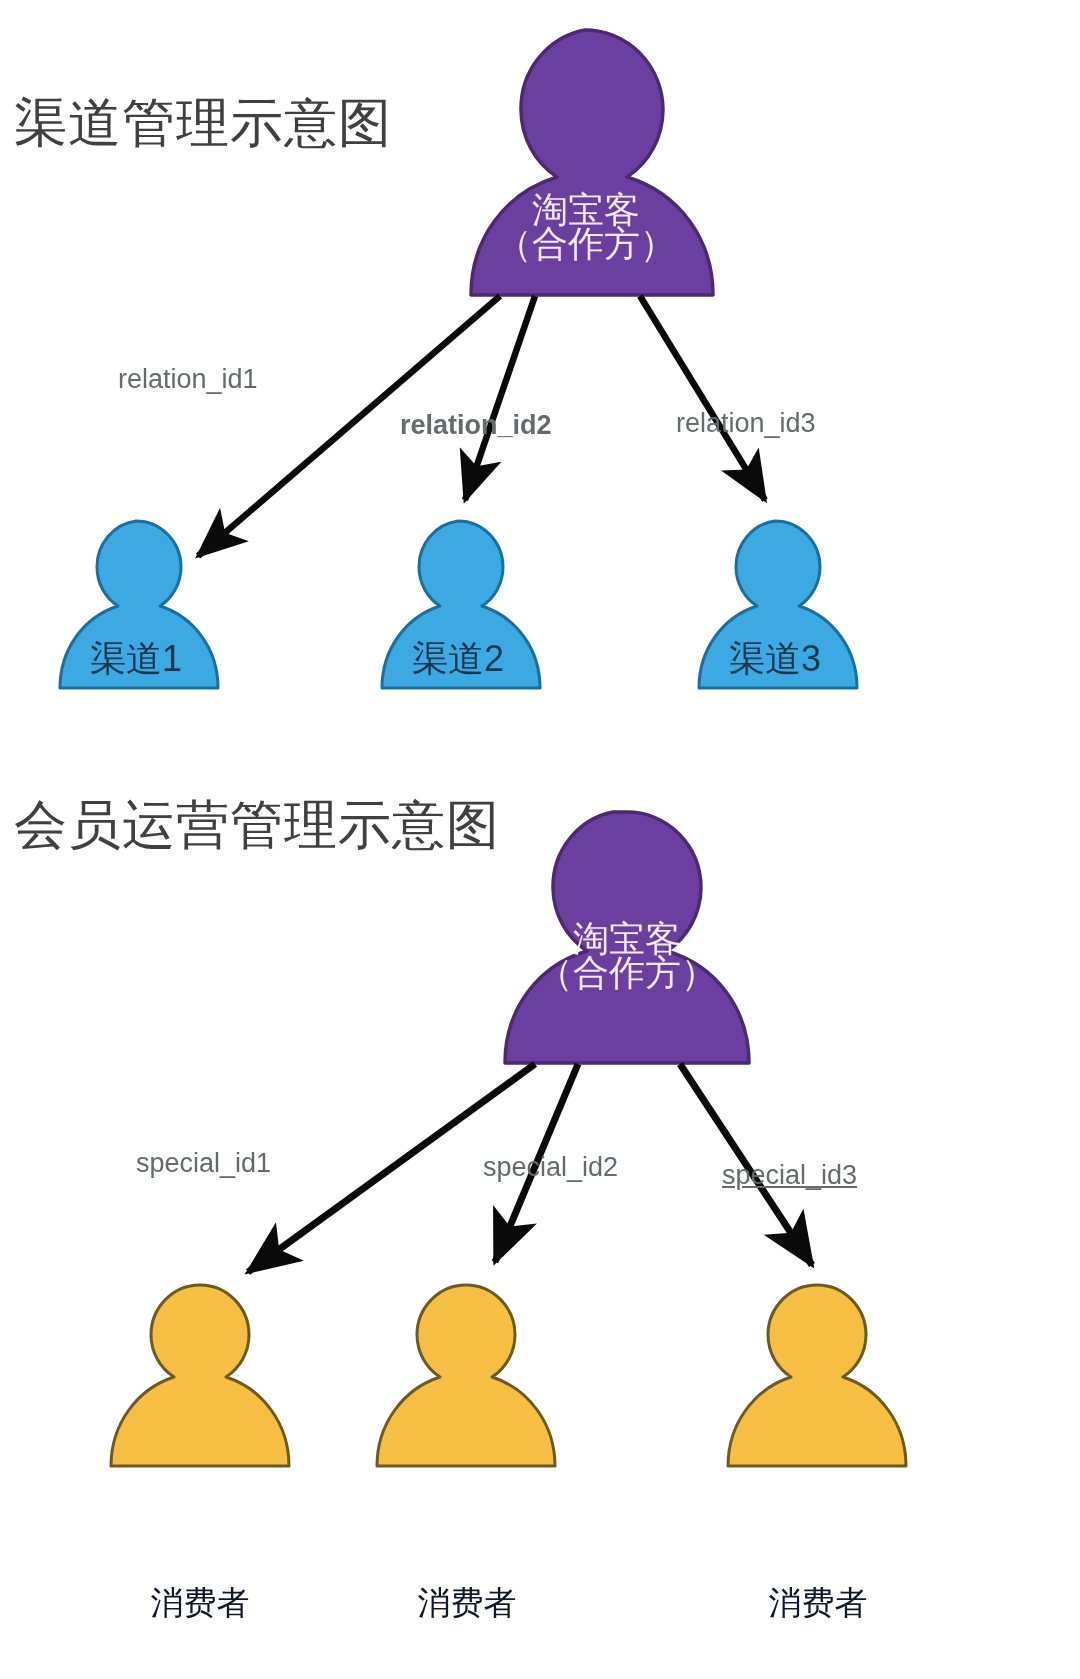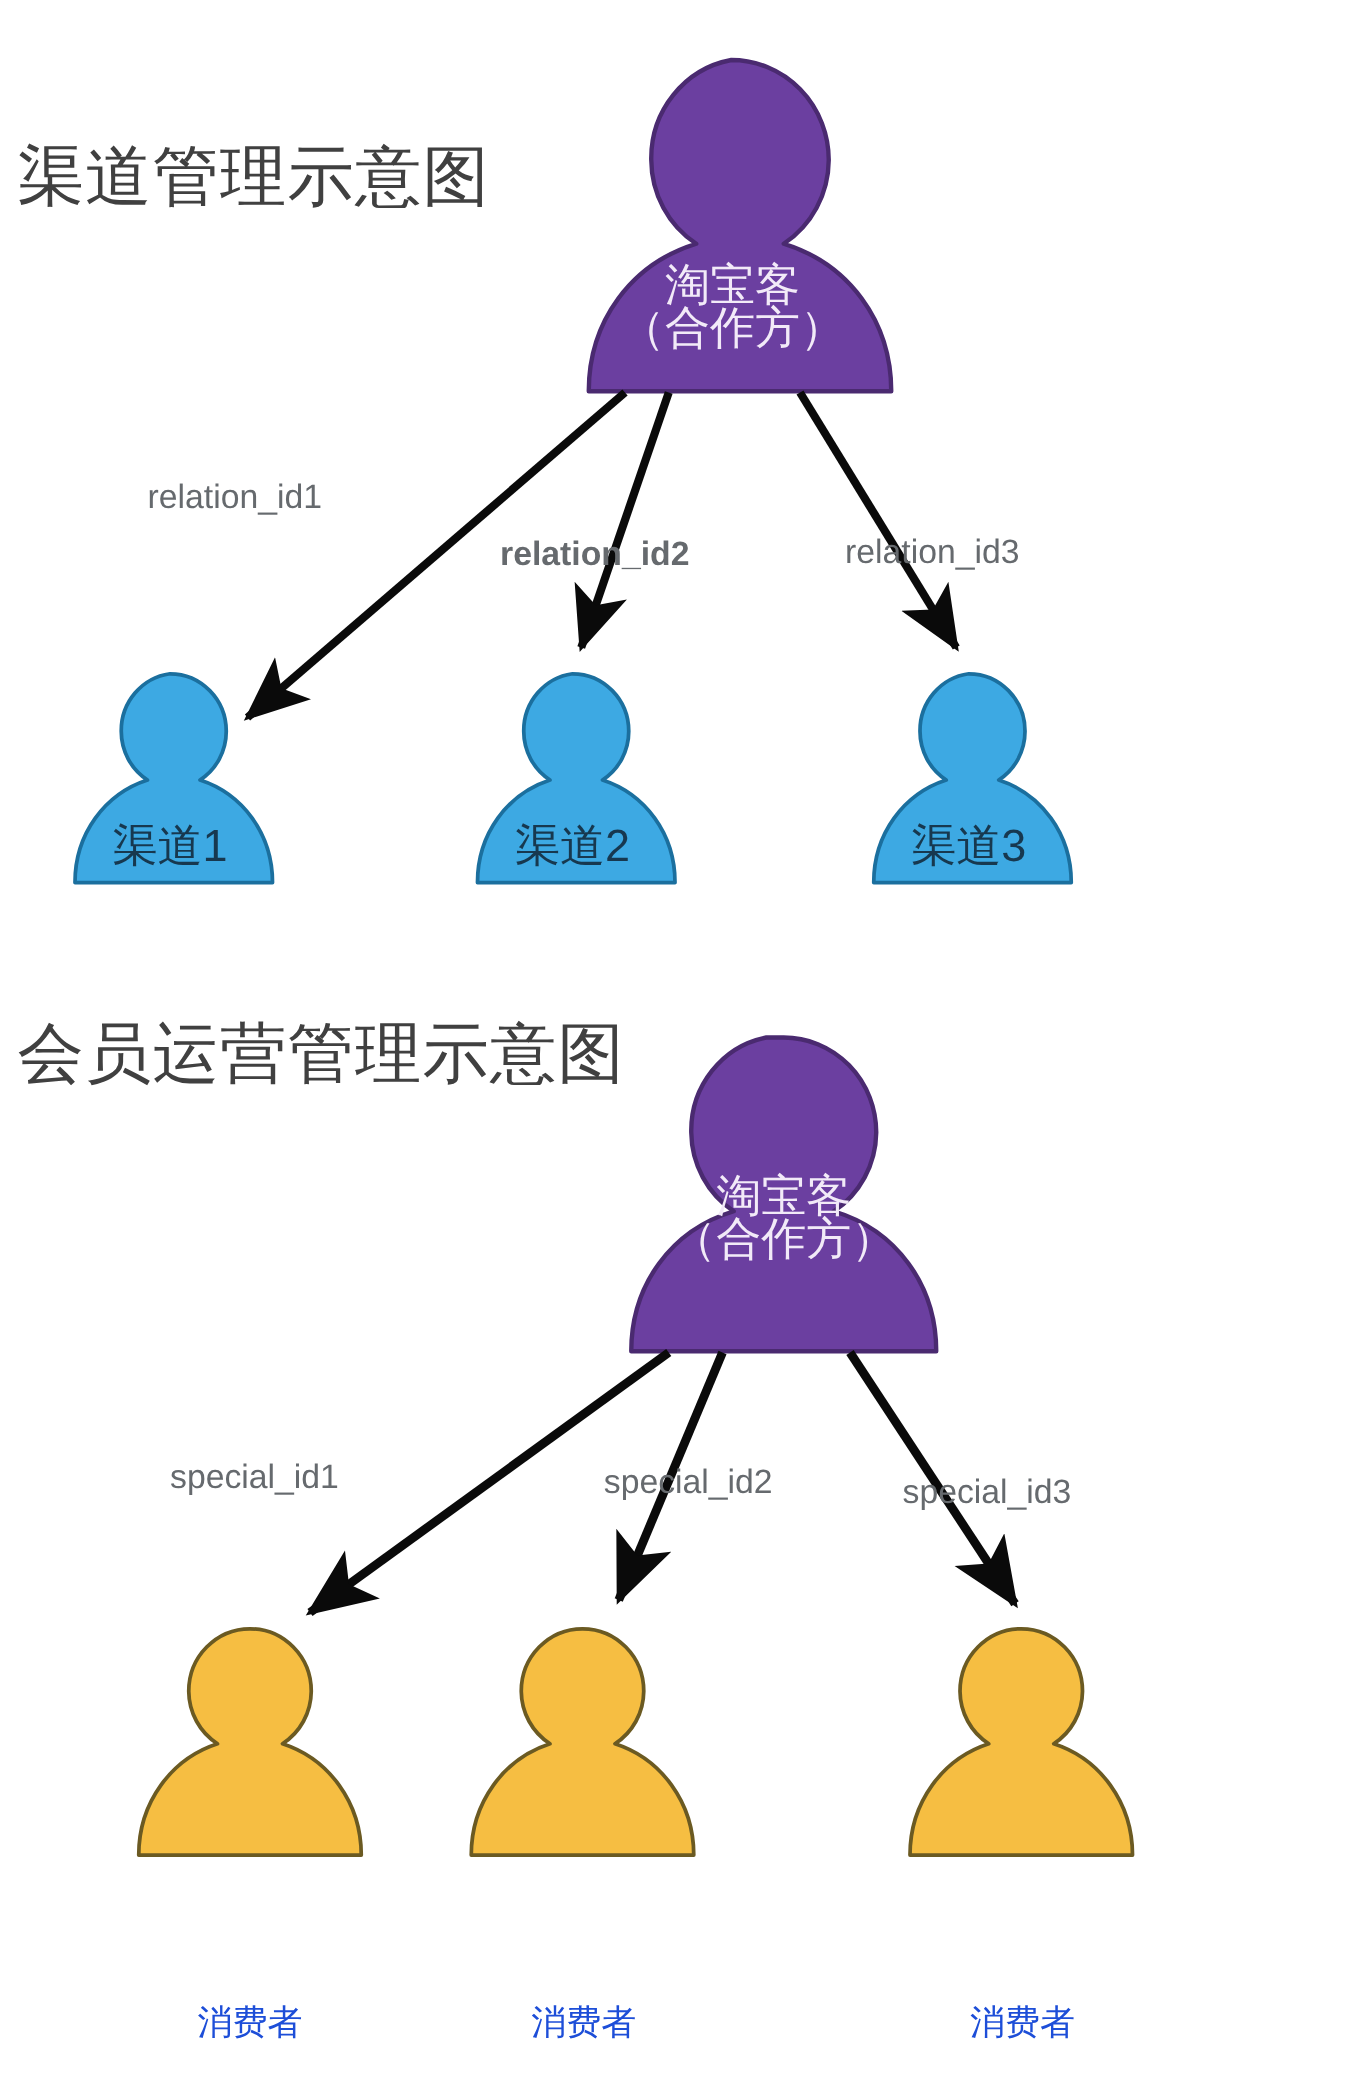--- a/index.html
+++ b/index.html
@@ -2,21 +2,21 @@
 <html><head>
 <meta charset="utf-8">
 <style>
   html,body{margin:0;padding:0;}
   body{
     width:1080px;height:1679px;
     background:#ffffff;
     font-family:"Liberation Sans","DejaVu Sans",sans-serif;
     position:relative;overflow:hidden;
   }
-  .canvas{position:absolute;inset:0;margin-top:18px;}
+  .canvas{position:absolute;inset:0;}
   .svg-layer{position:absolute;left:0;top:0;width:1080px;height:1679px;}
 
   .title{
     position:absolute;
     color:#404040;
     font-size:53px;
     font-weight:400;
     letter-spacing:1px;
     white-space:nowrap;
     font-family:"Liberation Sans","DejaVu Sans",sans-serif;
@@ -41,22 +41,22 @@
   .node-label.inside-purple{
     color:#f2eaf8;
     font-size:36px;
     line-height:34px;
   }
   .node-label.inside-blue{
     color:#17384f;
     font-size:36px;
   }
   .node-label.below-orange{
-    color:#1d4ed8;
-    font-size:28px;
+    color:#0f172a;
+    font-size:33px;
   }
 </style>
 </head>
 <body>
 
 <div class="canvas">
 
   <svg class="svg-layer" viewBox="0 0 1080 1679">
     <defs>
       <marker id="arrowhead" markerWidth="9" markerHeight="9" refX="7.4" refY="3.4" orient="auto" markerUnits="strokeWidth">
@@ -186,19 +186,19 @@
 
   <div class="title" id="title-2">会员运营管理示意图</div>
 
   <div class="node-label inside-purple" style="left:508px;top:922px;width:238px;">
     <div>淘宝客</div>
     <div>（合作方）</div>
   </div>
 
   <div class="edge-label" style="left:136px;top:1148px;">special_id1</div>
   <div class="edge-label" style="left:483px;top:1152px;">special_id2</div>
-  <div class="edge-label" style="left:722px;top:1160px;">special_id3</div>
+  <div class="edge-label" style="left:722px;top:1160px;text-decoration:underline;">special_id3</div>
 
   <div class="node-label below-orange" style="left:120px;top:1581px;width:160px;">消费者</div>
   <div class="node-label below-orange" style="left:387px;top:1581px;width:160px;">消费者</div>
   <div class="node-label below-orange" style="left:738px;top:1581px;width:160px;">消费者</div>
 
 </div>
 
 </body></html>

